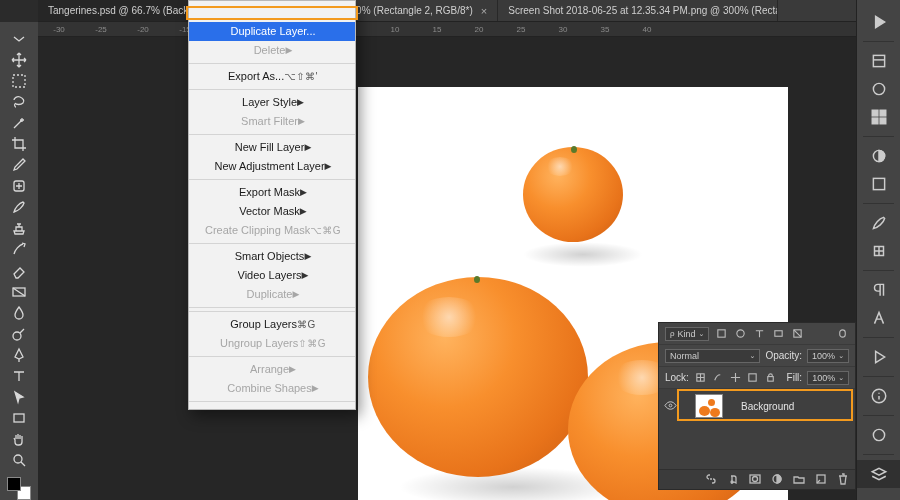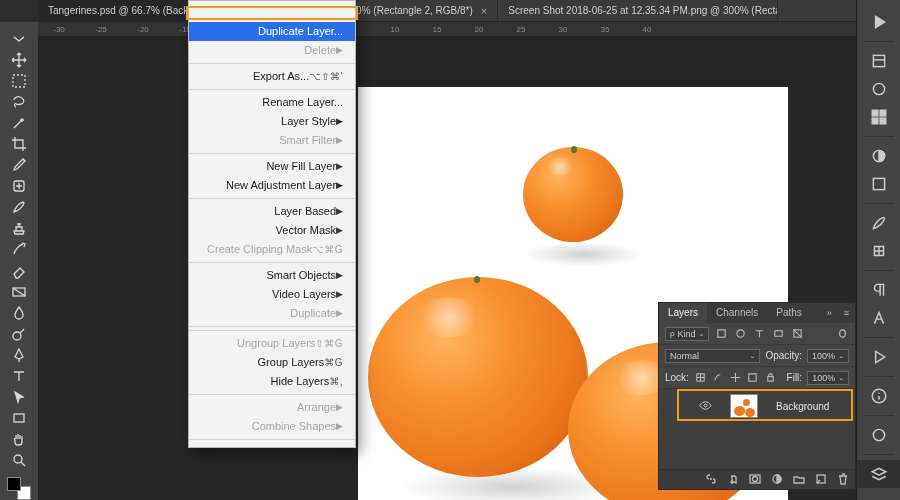--- a/index.html
+++ b/index.html
@@ -36,21 +36,21 @@
   .artboard { position:absolute; top:50px; left:320px; width:430px; height:440px; background:#fff; }
 
   
   .orange { position:absolute; border-radius:50%; background: radial-gradient(circle at 35% 30%, #ffb35e 0%, #f88f2d 35%, #e8731a 70%, #c85a10 100%); }
   .orange .hl { position:absolute; top:10%; left:22%; width:30%; height:20%; background: radial-gradient(circle, rgba(255,255,255,.55), rgba(255,255,255,0) 70%); border-radius:50%; }
   .orange .stem { position:absolute; top:-1px; left:48%; width:6px; height:7px; background:#5a7a2a; border-radius:50%; }
   .shadow { position:absolute; border-radius:50%; background: radial-gradient(ellipse, rgba(0,0,0,.18), rgba(0,0,0,0) 70%); }
 
   
   .ctxmenu { position:absolute; top:0; left:188px; width:168px; background:#f2f2f2; color:#1a1a1a; border:1px solid #b8b8b8; box-shadow: 4px 6px 14px rgba(0,0,0,.45); font-size:11px; padding:2px 0 4px; }
-  .ctxmenu .mi { display:flex; align-items:center; justify-content:flex-end; padding:2px 12px 2px 14px; line-height:15px; white-space:nowrap; }
+  .ctxmenu .mi { display:flex; align-items:center; justify-content:center; padding:2px 12px 2px 14px; line-height:15px; white-space:nowrap; }
   .ctxmenu .mi .lbl { overflow:hidden; text-overflow:ellipsis; }
   .ctxmenu .mi .sc { color:#555; font-size:10px; letter-spacing:0.5px; }
   .ctxmenu .mi .arr { font-size:9px; color:#333; }
   .ctxmenu .mi.dis .lbl, .ctxmenu .mi.dis .sc, .ctxmenu .mi.dis .arr { color:#a6a6a6; }
   .ctxmenu .mi.sel { background:#2a6fea; color:#fff; }
   .ctxmenu hr { border:none; border-top:1px solid #d4d4d4; margin:3px 0; }
   .ctx-highlight { position:absolute; border:2px solid #f39a1e; pointer-events:none; }
 
   
   .layers-panel { position:absolute; right:44px; bottom:10px; width:198px; background:#454545; color:#ddd; font-size:10px; border:1px solid #2a2a2a; }
@@ -58,21 +58,21 @@
   .lp-tabs .lpt { padding:0 9px; line-height:20px; color:#bcbcbc; }
   .lp-tabs .lpt.active { background:#454545; color:#eee; }
   .lp-tabs .spacer { flex:1; }
   .lp-tabs .mic { padding:0 6px; color:#bbb; font-size:9px; }
   .lp-row { display:flex; align-items:center; height:22px; padding:0 6px; gap:5px; border-bottom:1px solid #3a3a3a; }
   .lp-row .box { border:1px solid #666; background:#3a3a3a; color:#ccc; font-size:9px; padding:1px 4px; display:flex; align-items:center; gap:3px; }
   .lp-row .flex { flex:1; }
   .lp-row .lock { width:14px; height:14px; display:flex; align-items:center; justify-content:center; }
   .lp-row svg { width:11px; height:11px; stroke:#bbb; fill:none; stroke-width:1.2; }
   .lp-list { min-height:80px; background:#3f3f3f; }
-  .layer-row { display:flex; align-items:center; height:34px; padding:0 6px 0 4px; gap:18px; background:#3f3f3f;margin-left:35px; }
+  .layer-row { display:flex; align-items:center; height:34px; padding:0 6px 0 4px; gap:18px; background:#3f3f3f; }
   .layer-row .eye { width:14px; text-align:center; }
   .layer-row .eye svg { width:13px; height:13px; stroke:#ccc; fill:none; }
   .layer-row .thumb { width:28px; height:24px; background:#fff; position:relative; border:1px solid #888; }
   .layer-row .thumb .dot { position:absolute; border-radius:50%; background:#ee7a1d; }
   .layer-row .nm { flex:1; color:#e4e4e4; }
   .layer-hl { position:absolute; border:2px solid #f39a1e; pointer-events:none; }
   .lp-footer { height:20px; background:#3b3b3b; display:flex; align-items:center; justify-content:flex-end; gap:10px; padding:0 6px; border-top:1px solid #2f2f2f; }
   .lp-footer svg { width:12px; height:12px; stroke:#bbb; fill:none; stroke-width:1.3; }
 </style>
 </head>
@@ -348,42 +348,39 @@
       <span class="lbl">Delete</span>
       <span class="arr">▶</span>
     </div>
     <hr>
     <div class="mi">
       <span class="lbl">Export As...</span>
       <span class="sc">⌥⇧⌘'</span>
     </div>
     <hr>
     <div class="mi">
-      <span class="lbl">Rename Layer...</span>
-    </div>
-    <div class="mi">
       <span class="lbl">Layer Style</span>
       <span class="arr">▶</span>
     </div>
     <div class="mi dis">
       <span class="lbl">Smart Filter</span>
       <span class="arr">▶</span>
     </div>
     <hr>
     <div class="mi">
       <span class="lbl">New Fill Layer</span>
       <span class="arr">▶</span>
     </div>
     <div class="mi">
       <span class="lbl">New Adjustment Layer</span>
       <span class="arr">▶</span>
     </div>
     <hr>
     <div class="mi">
-      <span class="lbl">Layer Based</span>
+      <span class="lbl">Export Mask</span>
       <span class="arr">▶</span>
     </div>
     <div class="mi">
       <span class="lbl">Vector Mask</span>
       <span class="arr">▶</span>
     </div>
     <div class="mi dis">
       <span class="lbl">Create Clipping Mask</span>
       <span class="sc">⌥⌘G</span>
     </div>
@@ -395,54 +392,42 @@
     <div class="mi">
       <span class="lbl">Video Layers</span>
       <span class="arr">▶</span>
     </div>
     <div class="mi dis">
       <span class="lbl">Duplicate</span>
       <span class="arr">▶</span>
     </div>
     <hr>
     <hr>
+    <div class="mi">
+      <span class="lbl">Group Layers</span>
+      <span class="sc">⌘G</span>
+    </div>
     <div class="mi dis">
       <span class="lbl">Ungroup Layers</span>
       <span class="sc">⇧⌘G</span>
     </div>
-    <div class="mi">
-      <span class="lbl">Group Layers</span>
-      <span class="sc">⌘G</span>
-    </div>
-    <div class="mi">
-      <span class="lbl">Hide Layers</span>
-      <span class="sc">⌘,</span>
-    </div>
     <hr>
     <div class="mi dis">
       <span class="lbl">Arrange</span>
       <span class="arr">▶</span>
     </div>
     <div class="mi dis">
       <span class="lbl">Combine Shapes</span>
       <span class="arr">▶</span>
     </div>
     <hr>
   </div>
 <div class="ctx-highlight" style="top:6px; left:186px; width:172px; height:14px;"></div>
 
 <div class="layers-panel">
-  <div class="lp-tabs">
-    <div class="lpt active">Layers</div>
-    <div class="lpt">Channels</div>
-    <div class="lpt">Paths</div>
-    <div class="spacer"></div>
-    <div class="mic">»</div>
-    <div class="mic">≡</div>
-  </div>
   <div class="lp-row">
     <div class="box">
         <span style="font-size:8px">ρ</span>
         <span>Kind</span>
         <span style="font-size:7px">⌄</span>
       </div>
     <div class="lock">
         <svg viewBox="0 0 12 12">
           <rect x="2" y="2" width="8" height="8"></rect>
         </svg>

